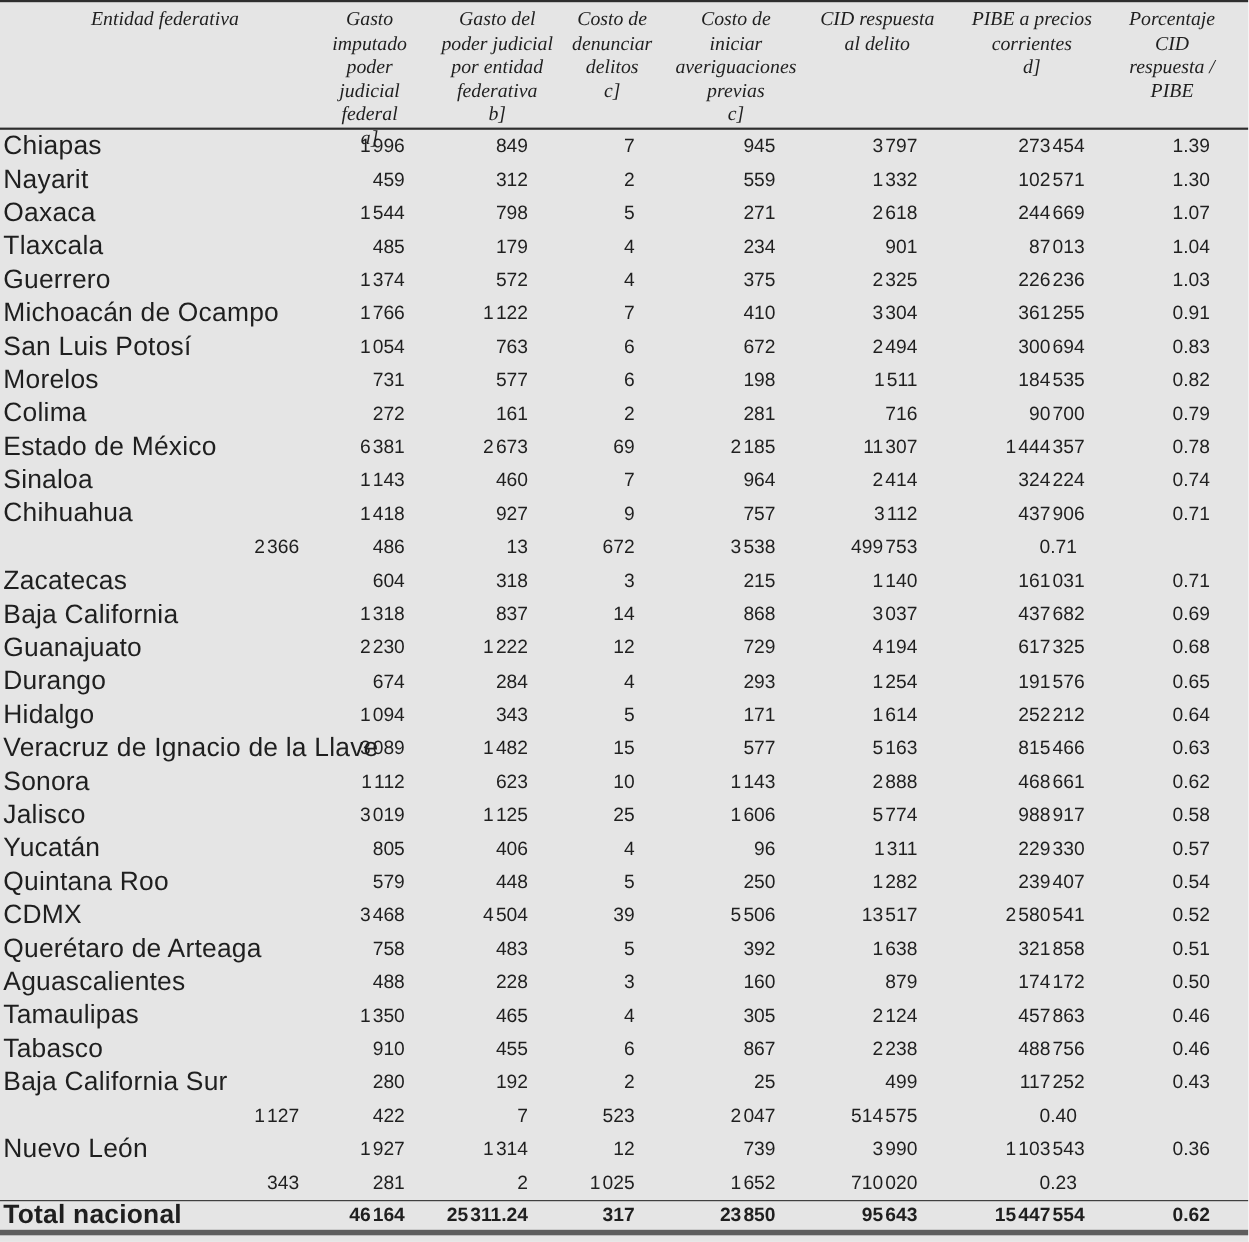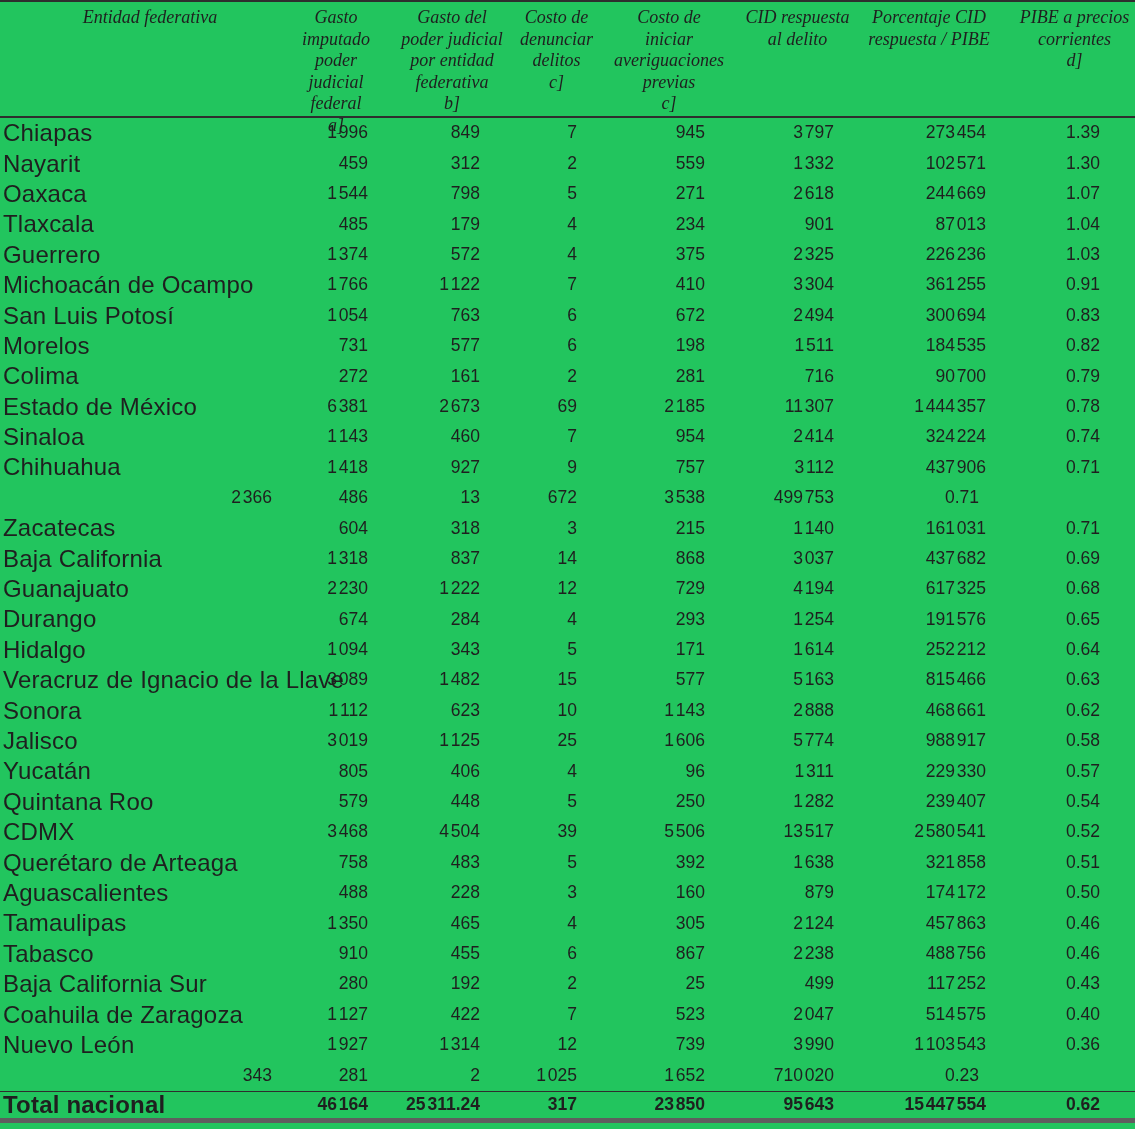--- a/index.html
+++ b/index.html
@@ -4,21 +4,21 @@
 <style>
   html, body {
     margin: 0;
     padding: 0;
     background: #ffffff;
   }
   .page {
     position: relative;
     width: 1135px;
     height: 1129px;
-    background: #22c55e;
+    background: #e5e5e5;
     color: #1f1f1f;
     font-family: "Liberation Sans", sans-serif;
     overflow: hidden;
     box-sizing: border-box;
   }
   .table {
     width: 1135px;
     box-sizing: border-box;
   }
   
@@ -101,25 +101,25 @@
 denunciar
 delitos
 c]</div>
       <div class="hcell col4">Costo de
 iniciar
 averiguaciones
 previas
 c]</div>
       <div class="hcell col5">CID respuesta
 al delito</div>
-      <div class="hcell col7">Porcentaje CID
-respuesta / PIBE</div>
       <div class="hcell col6">PIBE a precios
 corrientes
 d]</div>
+      <div class="hcell col7">Porcentaje CID
+respuesta / PIBE</div>
     </div>
 
     <div class="tbody" id="tbody">
         <div class="trow">
           <div class="cell name col0">Chiapas</div>
           <div class="cell num col1">1 996</div>
           <div class="cell num col2">849</div>
           <div class="cell num col3">7</div>
           <div class="cell num col4">945</div>
           <div class="cell num col5">3 797</div>
@@ -214,21 +214,21 @@
           <div class="cell num col4">2 185</div>
           <div class="cell num col5">11 307</div>
           <div class="cell num col6">1 444 357</div>
           <div class="cell num col7">0.78</div>
         </div>
         <div class="trow">
           <div class="cell name col0">Sinaloa</div>
           <div class="cell num col1">1 143</div>
           <div class="cell num col2">460</div>
           <div class="cell num col3">7</div>
-          <div class="cell num col4">954</div>
+          <div class="cell num col4">964</div>
           <div class="cell num col5">2 414</div>
           <div class="cell num col6">324 224</div>
           <div class="cell num col7">0.74</div>
         </div>
         <div class="trow">
           <div class="cell name col0">Chihuahua</div>
           <div class="cell num col1">1 418</div>
           <div class="cell num col2">927</div>
           <div class="cell num col3">9</div>
           <div class="cell num col4">757</div>
@@ -399,21 +399,20 @@
           <div class="cell name col0">Baja California Sur</div>
           <div class="cell num col1">280</div>
           <div class="cell num col2">192</div>
           <div class="cell num col3">2</div>
           <div class="cell num col4">25</div>
           <div class="cell num col5">499</div>
           <div class="cell num col6">117 252</div>
           <div class="cell num col7">0.43</div>
         </div>
         <div class="trow">
-          <div class="cell name col0">Coahuila de Zaragoza</div>
           <div class="cell num col1">1 127</div>
           <div class="cell num col2">422</div>
           <div class="cell num col3">7</div>
           <div class="cell num col4">523</div>
           <div class="cell num col5">2 047</div>
           <div class="cell num col6">514 575</div>
           <div class="cell num col7">0.40</div>
         </div>
         <div class="trow">
           <div class="cell name col0">Nuevo León</div>

